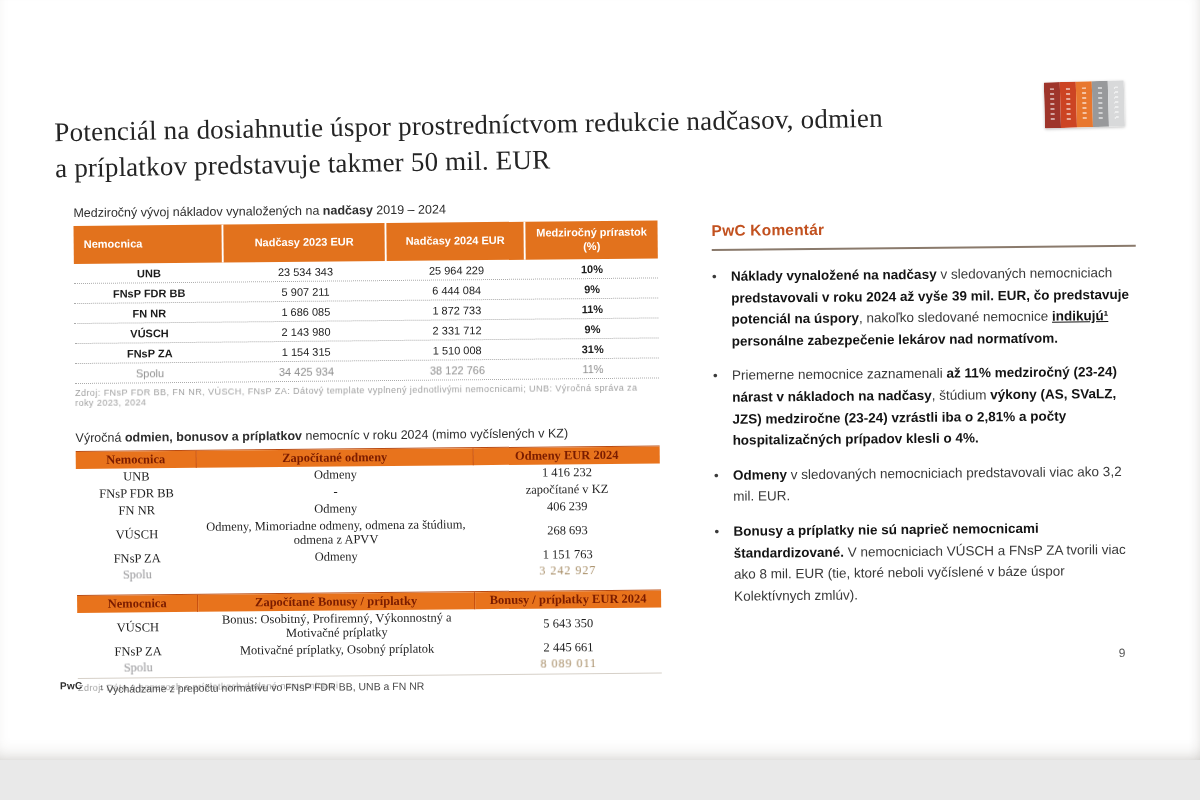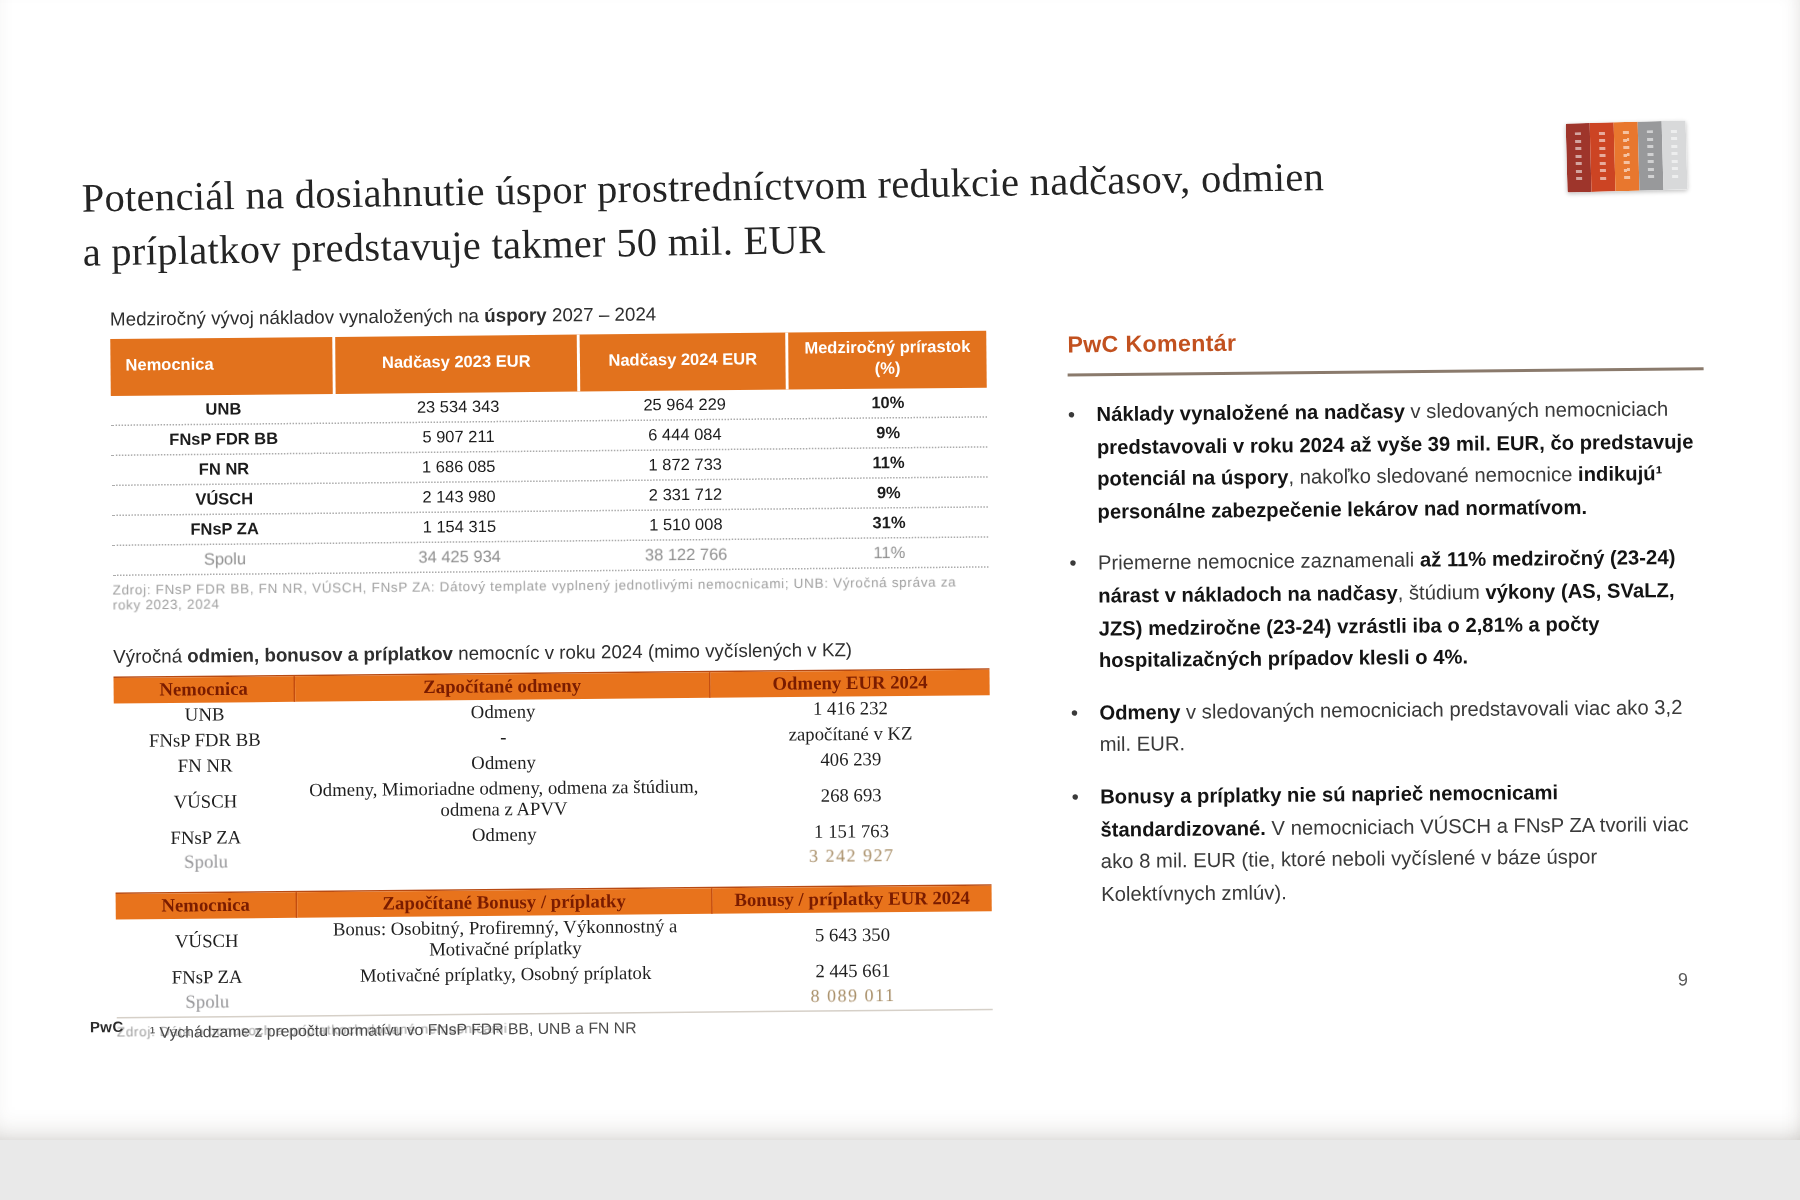--- a/index.html
+++ b/index.html
@@ -68,21 +68,21 @@
   .ts-bottom{border-bottom:1px solid #d6d0c8;margin-top:2px;}
 
   
   .comment{position:absolute;left:713px;top:223px;width:424px;}
   .comment-h{font-size:15.5px;font-weight:bold;color:var(--accent,#c2511f);
     padding-bottom:9px;border-bottom:2px solid #8a7a6c;margin-bottom:15px;letter-spacing:.2px;}
   .bullet{display:flex;margin-bottom:13px;font-size:13.5px;line-height:1.6;color:#3a3a3a;}
   .bullet .dot{width:19px;flex:none;color:#3a3a3a;}
   .bullet .txt{flex:1;}
   .bullet .b{font-weight:bold;color:#141414;}
-  .bullet .u{text-align:right;}
+  .bullet .u{text-decoration:underline;text-align:right;}
 
   
   .brand{position:absolute;left:57px;top:675px;font-size:10px;font-weight:bold;color:#2b2b2b;letter-spacing:.3px;}
   .footnote{position:absolute;left:97px;top:678px;font-size:10.5px;color:#4a4a4a;}
   .pagenum{position:absolute;left:1116px;top:651px;font-size:12px;color:#5a5a5a;}
 </style>
 </head>
 <body>
 
 <div class="page">
@@ -96,21 +96,21 @@
     <div class="logo">
       <div class="stripe" style="background-color: rgb(158, 53, 43);"></div>
       <div class="stripe" style="background-color: rgb(204, 68, 35);"></div>
       <div class="stripe" style="background-color: rgb(232, 119, 46);"></div>
       <div class="stripe" style="background-color: rgb(152, 153, 155);"></div>
       <div class="stripe" style="background-color: rgb(216, 217, 218);"></div>
     </div>
 
     <div class="left">
 
-      <div class="caption"><span>Medziročný vývoj nákladov vynaložených na </span><b>úspory</b><span> 2027 – 2024</span></div>
+      <div class="caption"><span>Medziročný vývoj nákladov vynaložených na </span><b>nadčasy</b><span> 2019 – 2024</span></div>
 
       <div class="t1">
         <div class="t1-head">
           <div class="t1-hc">Nemocnica</div>
           <div class="t1-hc">Nadčasy 2023 EUR</div>
           <div class="t1-hc">Nadčasy 2024 EUR</div>
           <div class="t1-hc">Medziročný prírastok (%)</div>
         </div>
         <div class="t1-row">
           <div class="name">UNB</div>

